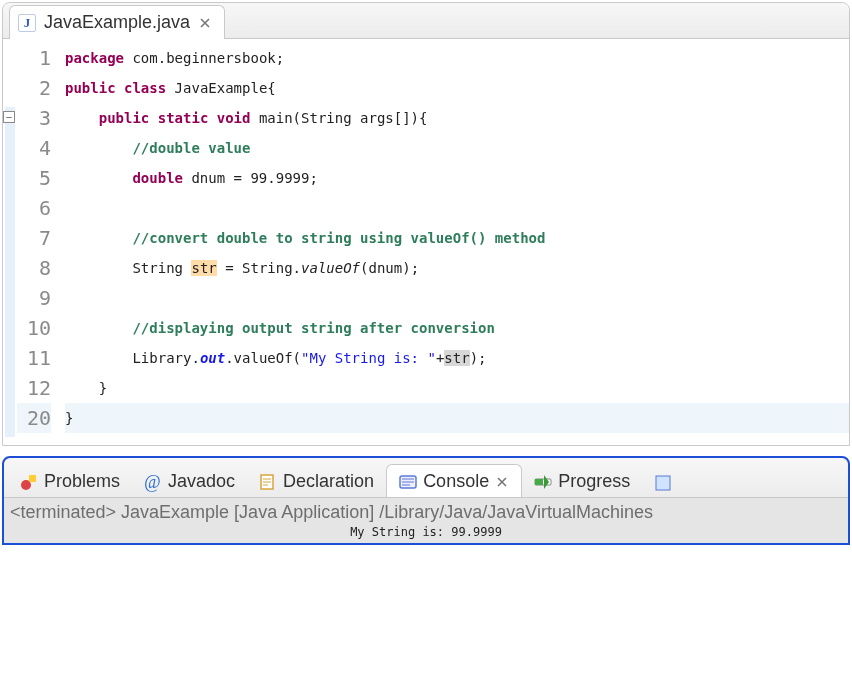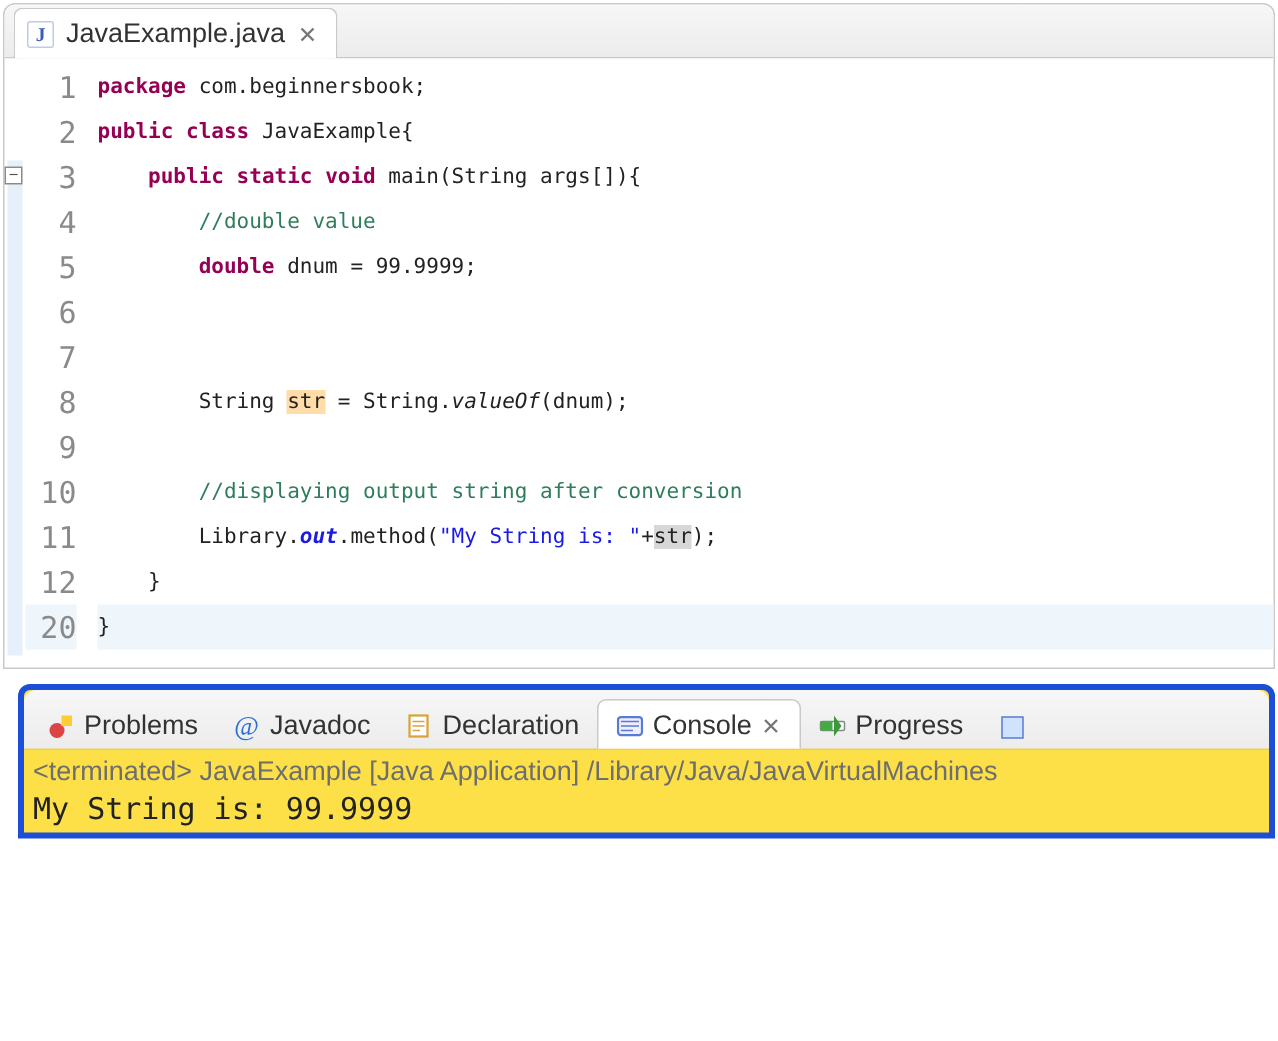--- a/index.html
+++ b/index.html
@@ -81,31 +81,31 @@
   .gutter div, .code div { height:30px; line-height:30px; white-space:pre; }
   .code {
     font-family: Menlo, Consolas, monospace;
     font-size: 14px;
     color:#222;
     flex:1;
     padding-left: 8px;
   }
   .curline { background:#eef5fb; }
   .kw { color:#950055; font-weight:bold; }
-  .cm { color:#2e7d5b; }
+  .cm { color:#2e7d5b;font-weight:bold; }
   .str { color:#1a1ae6; }
   .sf { color:#1a1ae6; font-style:italic;font-weight:bold; }
   .hl1 { background:#ffdca8; }
   .hl2 { background:#d7d7d7; }
 
   .bottom-panel {
-    border: 4px solid #1d4ed8;
+    border: 2px solid #1d4ed8;
     border-radius: 8px 8px 0 0;
-    margin: 10px 2px 0 12px;
-    background:#fde047;
+    margin: 10px 2px 0 2px;
+    background:#e5e5e5;
   }
   .bottom-tabbar {
     display:flex;
     align-items:flex-end;
     background: linear-gradient(#f7f7f7,#ececec);
     border-bottom:1px solid #c9c9c9;
     border-radius:8px 8px 0 0;
     height:40px;
     padding-left:4px;
     overflow:hidden;
@@ -120,21 +120,21 @@
   }
   .btab.active {
     background:#fff;border:1px solid #c9c9c9;border-bottom:none;
   }
   .icon16 { width:18px;height:18px;display:inline-block; }
   .console-body {
     padding:4px 6px;
     font-size:18px;
   }
   .console-meta { color:#6e6e6e; font-family:"Helvetica Neue",Arial,sans-serif; }
-  .console-out { font-family: Menlo, Consolas, monospace; font-size:20px; color:#222; margin-top:2px;}
+  .console-out { font-family: Menlo, Consolas, monospace; font-size:12px; color:#222; margin-top:2px;text-align:center;}
 </style>
 </head>
 <body>
 
 <div class="editor-panel">
   <div class="editor-tabbar">
     <div class="editor-tab">
       <span class="j-icon">J</span>
       <span>JavaExample.java</span>
       <span class="close-x">
@@ -165,25 +165,25 @@
       <div>12</div>
       <div class="curline">20</div>
     </div>
     <div class="code">
       <div><span class="kw">package</span><span> com.beginnersbook;</span></div>
       <div><span class="kw">public</span> <span class="kw">class</span><span> JavaExample{</span></div>
       <div><span>    </span><span class="kw">public</span> <span class="kw">static</span> <span class="kw">void</span><span> main(String args[]){</span></div>
       <div><span>        </span><span class="cm">//double value</span></div>
       <div><span>        </span><span class="kw">double</span><span> dnum = 99.9999;</span></div>
       <div></div>
-      <div><span>        </span></div>
+      <div><span>        </span><span class="cm">//convert double to string using valueOf() method</span></div>
       <div><span>        </span><span>String </span><span class="hl1">str</span><span> = String.</span><span style="font-style:italic">valueOf</span><span>(dnum);</span></div>
       <div></div>
       <div><span>        </span><span class="cm">//displaying output string after conversion</span></div>
-      <div><span>        </span><span>Library.</span><span class="sf">out</span><span>.method(</span><span class="str">"My String is: "</span><span>+</span><span class="hl2">str</span><span>);</span></div>
+      <div><span>        </span><span>Library.</span><span class="sf">out</span><span>.valueOf(</span><span class="str">"My String is: "</span><span>+</span><span class="hl2">str</span><span>);</span></div>
       <div>    }</div>
       <div class="curline">}</div>
     </div>
   </div>
 </div>
 
 <div class="bottom-panel">
   <div class="bottom-tabbar">
     <div class="btab">
       <span class="icon16">

